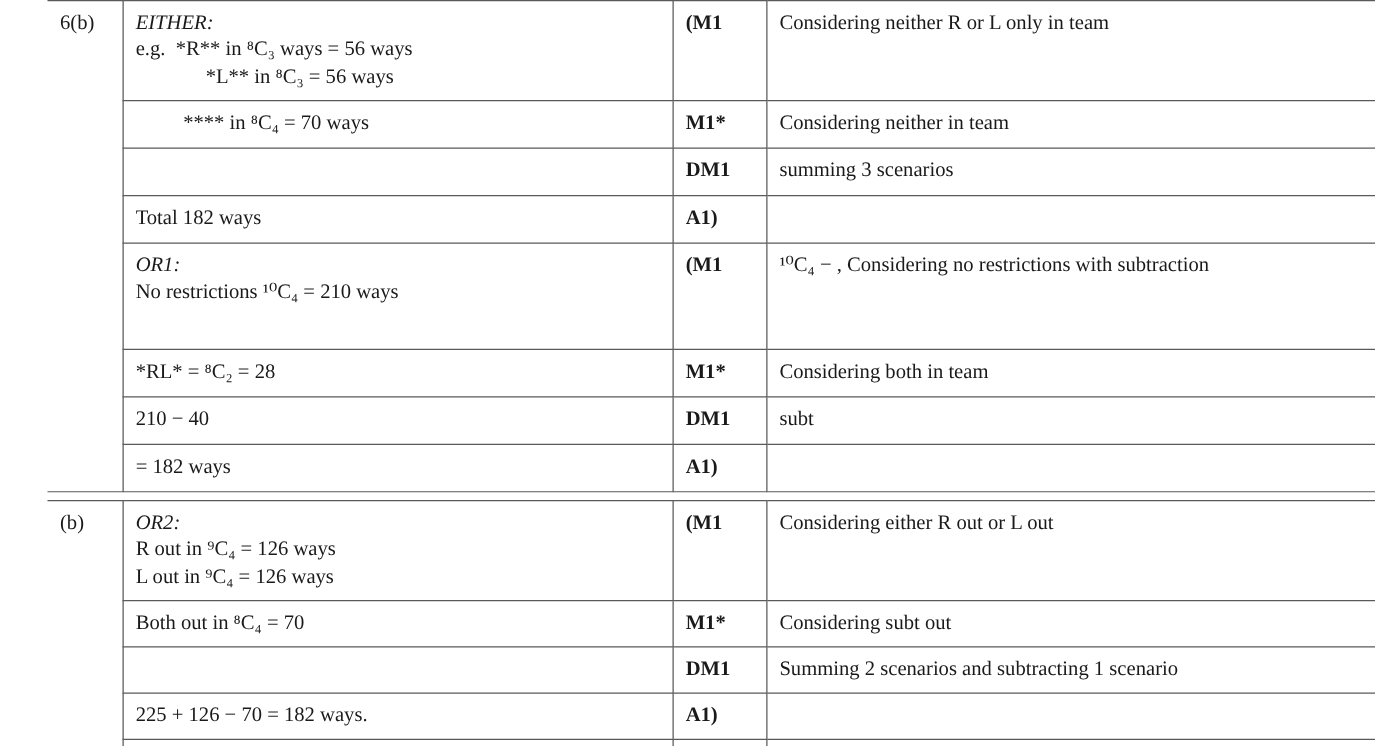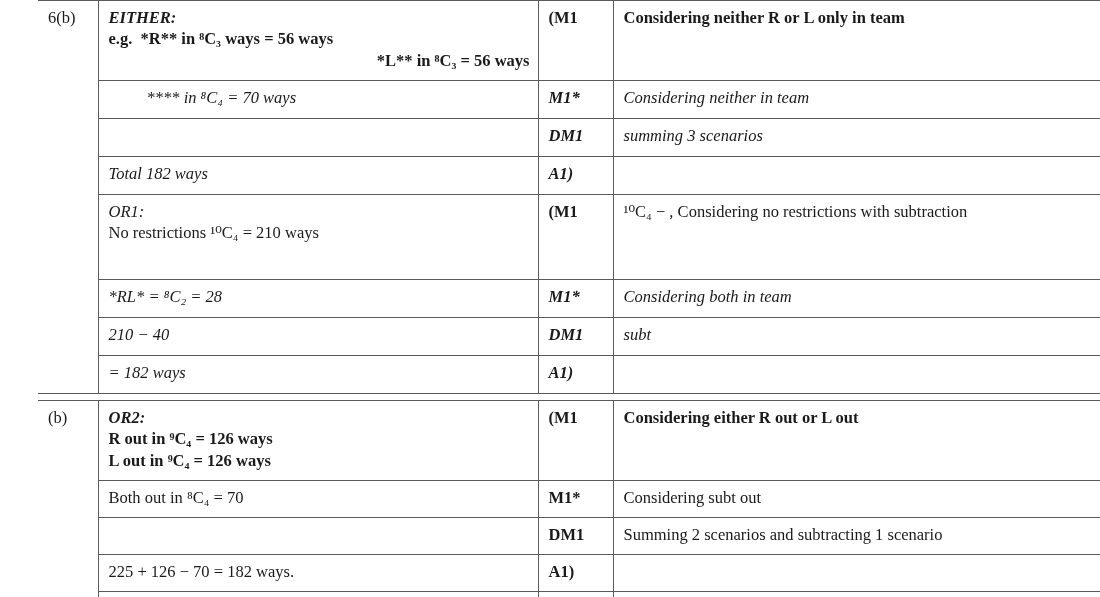--- a/index.html
+++ b/index.html
@@ -60,29 +60,29 @@
   }
   td.col-notes {
     width: 525px;
     border-right: 1.5px solid #5a5a5a;
     padding-left: 9px;
     padding-top: 7px;
   }
 
   .scheme-line { white-space: pre-wrap; }
   .italic { font-style: italic; }
-  .indent-2 { padding-left: 56px; text-align: right; }
+  .indent-2 { padding-left: 56px; }
   .indent-3 { padding-left: 38px; }
 
   .gap { height: 6px; line-height: 6px; font-size: 0; background: #fff; }
 
   
-  .h-tall   { height: 80px; font-weight: bold; }
+  .h-tall   { height: 80px; }
   .h-tall2  { height: 85px; }
-  .h-mid    { height: 38px; font-style: italic; }
+  .h-mid    { height: 38px; }
   .h-short  { height: 37px; }
 </style>
 </head>
 <body>
 
 <div class="sheet">
 
   <table class="ms">
     <colgroup>
       <col style="width:60px">

